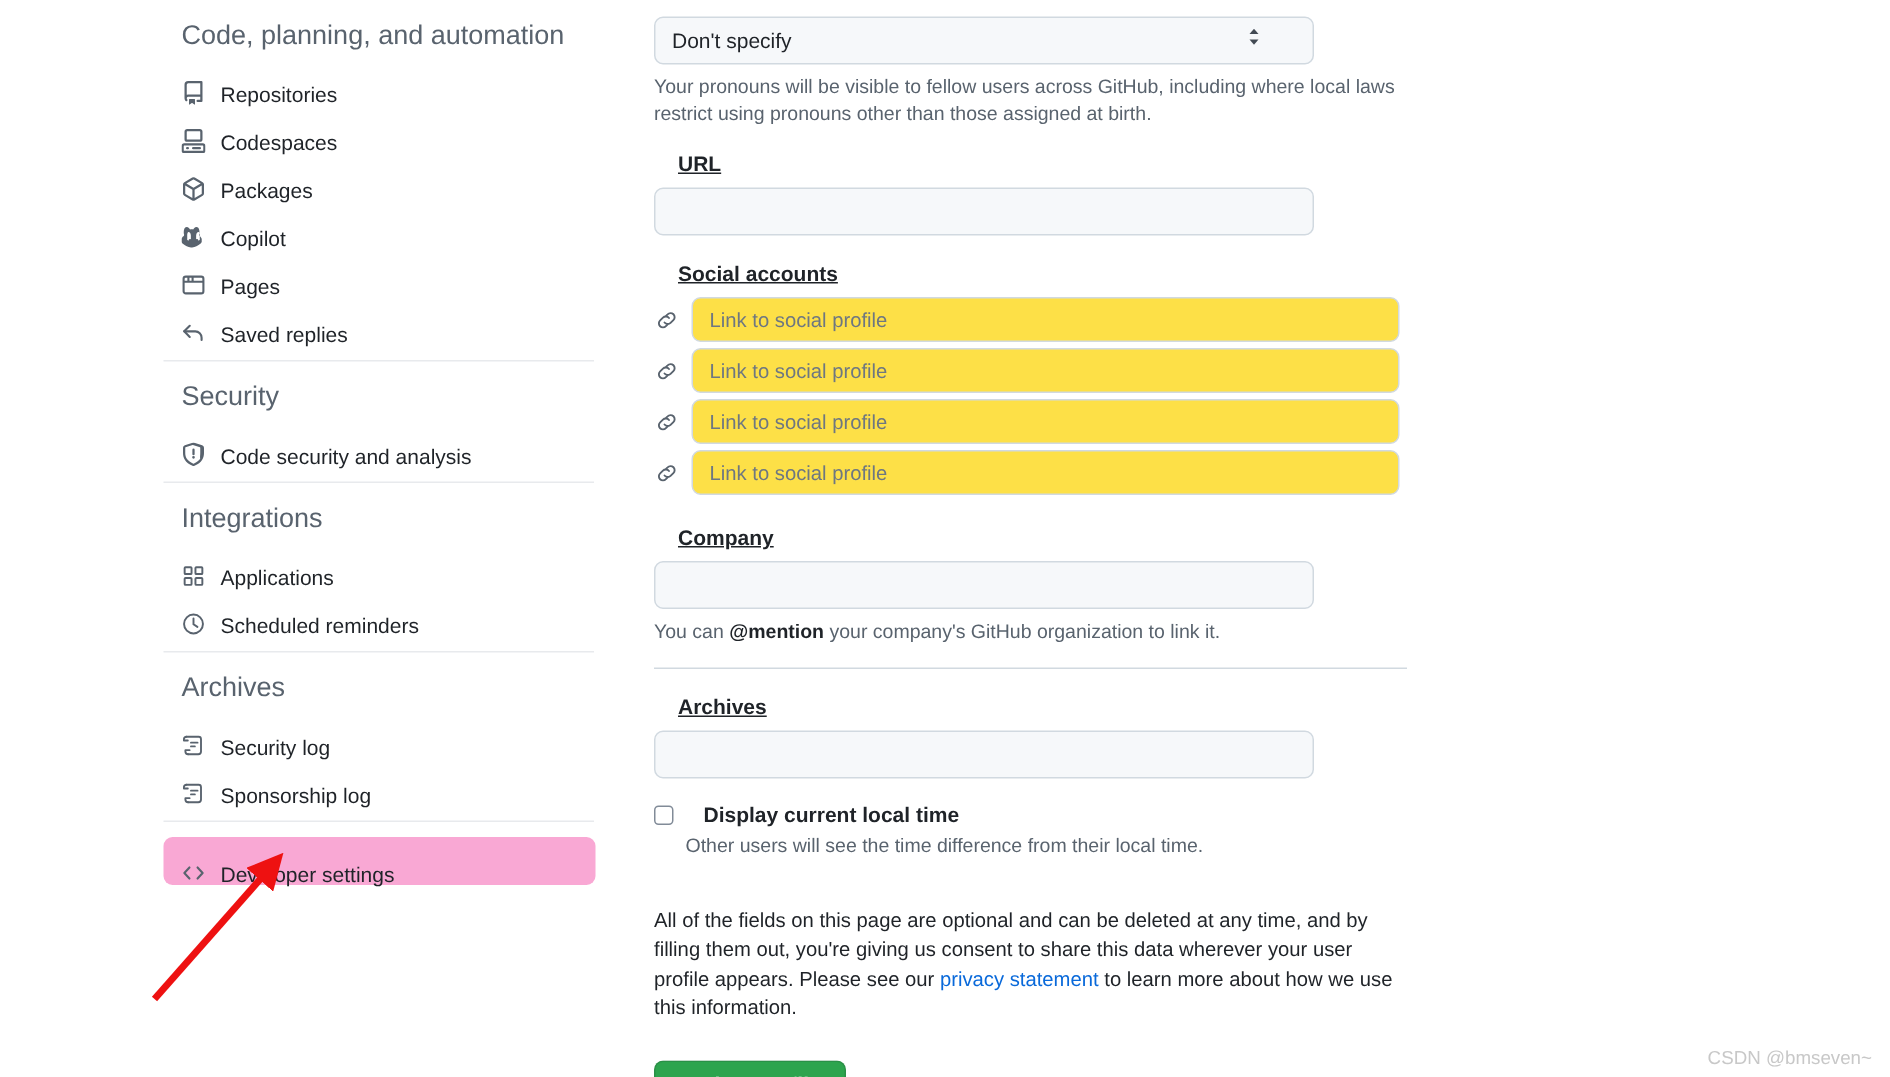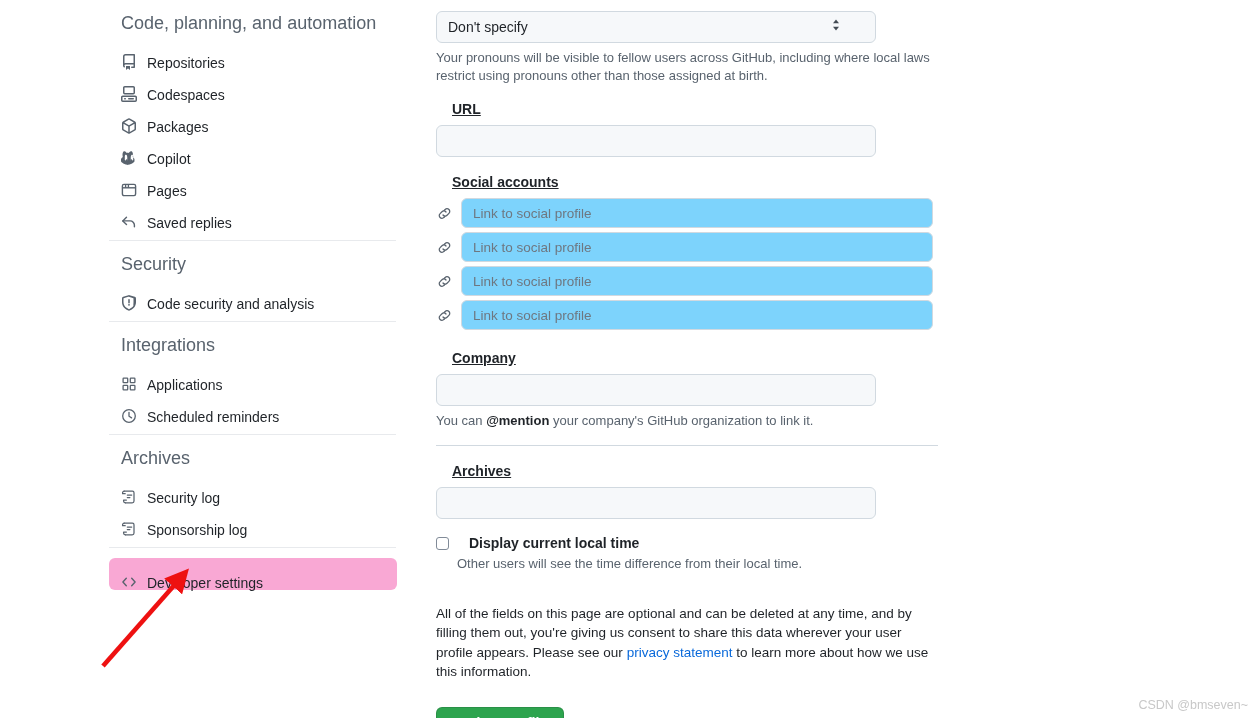--- a/index.html
+++ b/index.html
@@ -124,21 +124,21 @@
     color: #59636e;
     display: flex; align-items: center; justify-content: center;
   }
   input.social-input {
     width: 472px;
     height: 30px;
     padding: 0 11px;
     font-size: 13.5px;
     font-family: "Liberation Sans", sans-serif;
     color: #1f2328;
-    background: #7dd3fc;
+    background: #fde047;
     border: 1px solid #d1d9e0;
     border-radius: 6px;
   }
   input.social-input::placeholder { color: #6e7781; }
 
   .hr { height: 1px; background: #d1d9e0; width: 502px; }
 
   .check-row {
     display: flex;
     align-items: flex-start;

